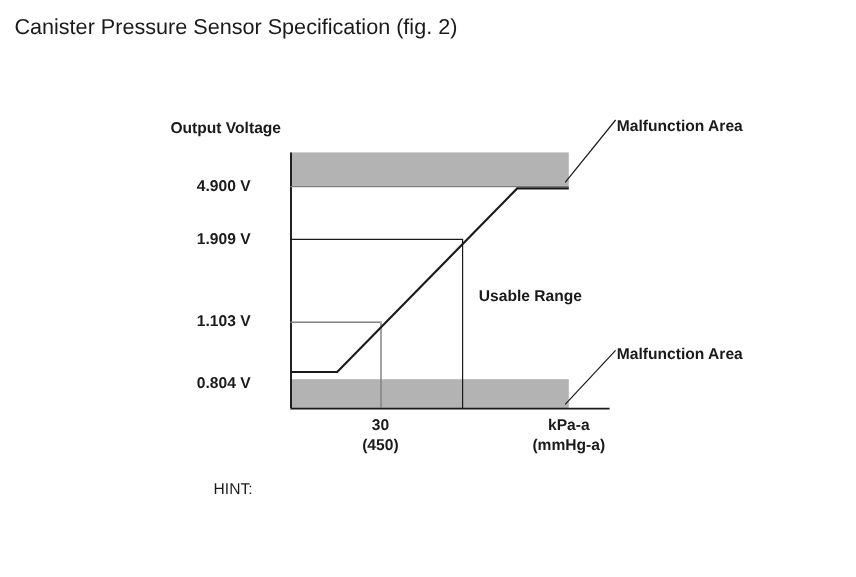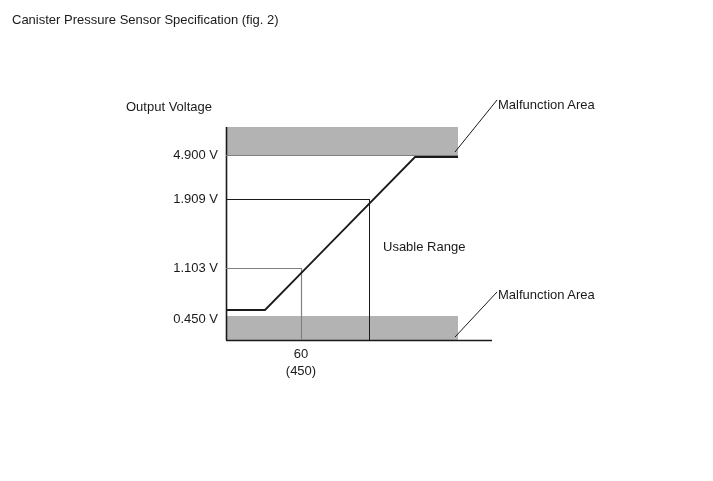--- a/index.html
+++ b/index.html
@@ -12,30 +12,31 @@
     height: 481px;
     position: relative;
     font-family: "Liberation Sans", sans-serif;
     color: #1a1a1a;
     overflow: hidden;
   }
   .page-title {
     position: absolute;
     left: 12px;
     top: 12px;
-    font-size: 13px;
+    font-size: 18px;
     color: #1a1a1a;
     white-space: nowrap;
   }
   .figure {
     position: absolute;
-    left: 0;
+    left: 16px;
     top: 0;
     width: 580px;
     height: 481px;
+    font-weight: bold;
   }
   .chart-svg {
     position: absolute;
     left: 0;
     top: 0;
   }
   .lbl {
     position: absolute;
     font-size: 13px;
     color: #1a1a1a;
@@ -43,21 +44,21 @@
   }
   .axis-title-y {
     left: 126px;
     top: 99px;
   }
   .axis-title-x {
     left: 498px;
     top: 336px;
   }
   .ytick {
-    text-align: right;
+    text-align: left;
     width: 70px;
   }
   .ytick-490 { left: 148px; top: 147px; }
   .ytick-415 { left: 148px; top: 191px; }
   .ytick-1425 { left: 148px; top: 260px; }
   .ytick-045 { left: 148px; top: 311px; }
   .xtick {
     text-align: center;
     width: 80px;
     line-height: 17px;
@@ -112,31 +113,36 @@
     <line x1="455" y1="337" x2="497" y2="292" stroke="#1a1a1a" stroke-width="1"></line>
 
   </svg>
 
   <div class="lbl axis-title-y">Output Voltage</div>
 
 
   <div class="lbl ytick ytick-490">4.900 V</div>
   <div class="lbl ytick ytick-415">1.909 V</div>
   <div class="lbl ytick ytick-1425">1.103 V</div>
-  <div class="lbl ytick ytick-045">0.450 V</div>
+  <div class="lbl ytick ytick-045">0.804 V</div>
 
   <div class="lbl xtick xtick-60">
-    <div>60</div>
+    <div>30</div>
     <div>(450)</div>
   </div>
 
 
+  <div class="lbl xtick xtick-unit">
+    <div>kPa-a</div>
+    <div>(mmHg-a)</div>
+  </div>
 
   <div class="lbl usable-range">Usable Range</div>
 
   <div class="lbl malfunction-top">Malfunction Area</div>
 
   <div class="lbl malfunction-bottom">Malfunction Area</div>
 
 </div>
 
 <div class="hint-block">
+  <div class="hint-label">HINT:</div>
 </div>
 
 </body></html>

